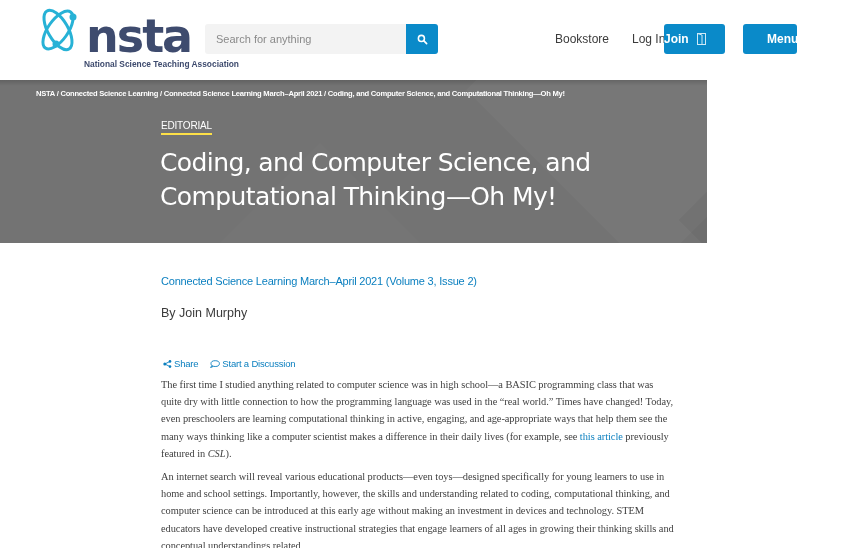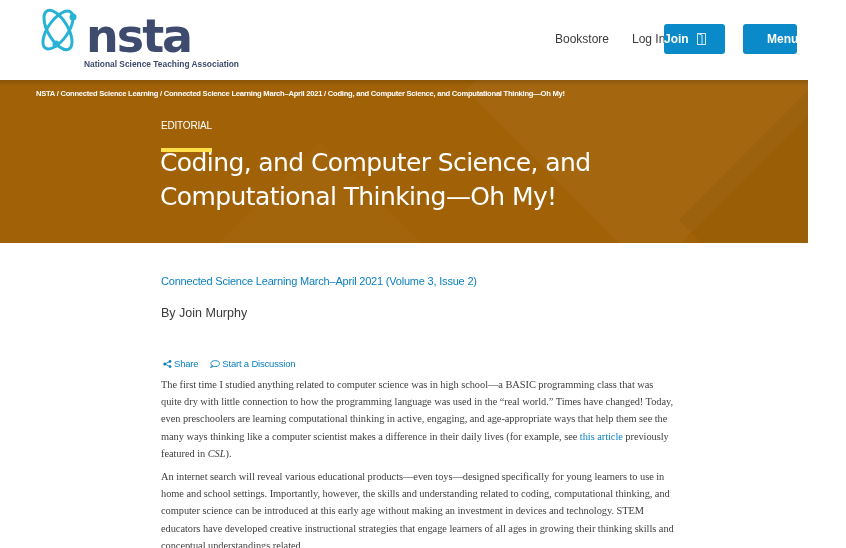--- a/index.html
+++ b/index.html
@@ -15,28 +15,28 @@
 
   .search { position: absolute; left: 205px; top: 24px; width: 233px; height: 30px; }
   .search-input { position: absolute; left: 0; top: 0; width: 201px; height: 30px; background: #f3f3f3; border: none; border-radius: 3px 0 0 3px; padding-left: 11px; font-family: "Liberation Sans", sans-serif; font-size: 11px; color: #888; }
   .search-input::placeholder { color: #8a8a8a; }
   .search-btn { position: absolute; left: 201px; top: 0; width: 32px; height: 30px; background: #0a8ac9; border-radius: 0 3px 3px 0; display: flex; align-items: center; justify-content: center; cursor: pointer; }
 
   .nav-link { position: absolute; top: 32px; font-family: Liberation Sans, sans-serif; font-size: 12px; color: #3b3b3b; font-weight: 500; cursor: pointer; }
   .btn-blue { position: absolute; top: 24px; height: 30px; background: #0a8ac9; color: #fff; border-radius: 3px; font-family: "Liberation Sans", sans-serif; font-weight: bold; font-size: 12px; display: flex; align-items: center; gap: 8px; cursor: pointer; }
 
   
-  .hero { position: absolute; left: 0; top: 80px; width: 808px; height: 163px; background: #a16207; overflow: hidden; }
+  .hero { position: absolute; left: 0; top: 80px; width: 707px; height: 163px; background: #737373; overflow: hidden; }
   .hero-shape1 { position: absolute; left: 520px; top: -120px; width: 260px; height: 260px; background: rgba(255,255,255,0.035); transform: rotate(45deg); }
   .hero-shape2 { position: absolute; left: 720px; top: 40px; width: 200px; height: 200px; background: rgba(0,0,0,0.04); transform: rotate(45deg); }
   .hero-shape3 { position: absolute; left: 230px; top: 100px; width: 180px; height: 180px; background: rgba(255,255,255,0.02); transform: rotate(45deg); }
   .hero-topshade { position: absolute; left: 0; top: 0; width: 846px; height: 6px; background: linear-gradient(rgba(0,0,0,0.15), rgba(0,0,0,0)); }
   .breadcrumb { position: absolute; left: 36px; top: 9px; font-family: "Liberation Sans", sans-serif; font-size: 7.6px; color: #fff; font-weight: bold; white-space: nowrap; letter-spacing: -0.25px; }
   .breadcrumb span { cursor: pointer; }
-  .category { position: absolute; left: 161px; top: 40px; font-family: "Liberation Sans", sans-serif; font-size: 10px; color: #fff; border-bottom: 4px solid #fde047; padding-bottom: 17px; cursor: pointer; letter-spacing: -0.2px; }
+  .category { position: absolute; left: 161px; top: 40px; font-family: "Liberation Sans", sans-serif; font-size: 10px; color: #fff; border-bottom: 2px solid #fde047; padding-bottom: 2px; cursor: pointer; letter-spacing: -0.2px; }
   .hero-title { position: absolute; left: 160px; top: 66px; width: 470px; font-family: "DejaVu Sans", sans-serif; font-size: 25px; line-height: 34px; color: #fff; font-weight: normal; letter-spacing: -0.6px; }
 
   
   .issue-link { position: absolute; left: 161px; top: 275px; font-family: "Liberation Sans", sans-serif; font-size: 11px; color: #0a7fbf; cursor: pointer; letter-spacing: -0.2px; }
   .byline { position: absolute; left: 161px; top: 306px; font-family: "Liberation Sans", sans-serif; font-size: 12.5px; color: #3a3a3a; }
   .share-row { position: absolute; left: 163px; top: 350px; font-family: "Liberation Sans", sans-serif; font-size: 9.5px; color: #0a7fbf; display: flex; gap: 12px; margin-top: 8px; }
   .share-row .item { display: flex; align-items: center; gap: 2px; cursor: pointer; letter-spacing: -0.2px; }
 
   .para { position: absolute; left: 161px; width: 515px; font-family: Liberation Serif, serif; font-size: 10.4px; line-height: 17.2px; color: #3f3f3f; letter-spacing: -0.05px; }
   .para a { color: #0a7fbf; text-decoration: none; cursor: pointer; }
@@ -52,20 +52,29 @@
     <svg width="60" height="52" viewBox="0 0 60 52">
       <ellipse cx="24" cy="24" rx="10" ry="22" fill="none" stroke="#27b2d6" stroke-width="3" transform="rotate(-30 24 24)"></ellipse>
       <ellipse cx="24" cy="24" rx="10" ry="22" fill="none" stroke="#27b2d6" stroke-width="3" transform="rotate(35 24 24)"></ellipse>
       <circle cx="39" cy="11" r="3.5" fill="#27b2d6"></circle>
       <circle cx="22" cy="38" r="3.5" fill="#27b2d6"></circle>
     </svg>
     <div class="logo-word">nsta</div>
     <div class="logo-sub">National Science Teaching Association</div>
   </div>
 
+  <div class="search">
+    <input class="search-input" type="text" placeholder="Search for anything" style="">
+    <div class="search-btn">
+      <svg width="11" height="11" viewBox="0 0 12 12">
+        <circle cx="4.8" cy="4.8" r="3.3" fill="none" stroke="#fff" stroke-width="1.7"></circle>
+        <line x1="7.3" y1="7.3" x2="10.5" y2="10.5" stroke="#fff" stroke-width="1.8" stroke-linecap="round"></line>
+      </svg>
+    </div>
+  </div>
 
   <div class="nav-link" style="left:555px;">Bookstore</div>
   <div class="nav-link" style="left:620px;margin-left:12px;">Log In</div>
 
   <div class="btn-blue" style="left:664px; width:61px;">
     <span>Join</span>
     <svg width="9" height="12" viewBox="0 0 9 12">
       <rect x="0.5" y="0.5" width="8" height="11" fill="none" stroke="#cfe9f6" stroke-width="1"></rect>
       <path d="M0.5 0.5 L5 2 L5 11.5 L0.5 11.5 Z" fill="none" stroke="#cfe9f6" stroke-width="1"></path>
     </svg>

